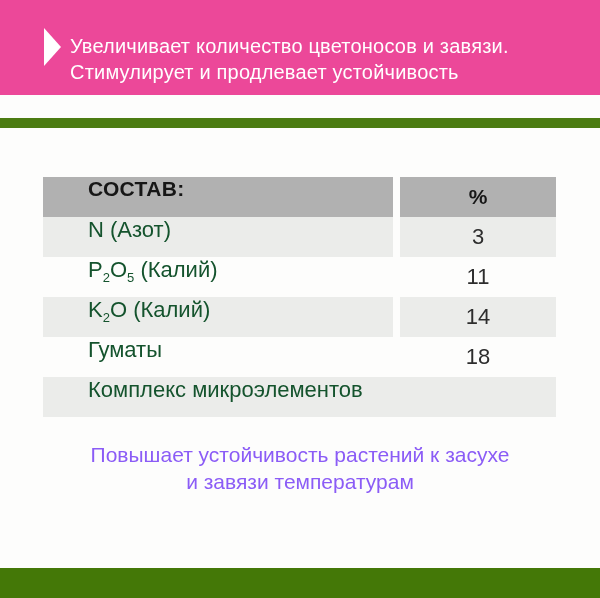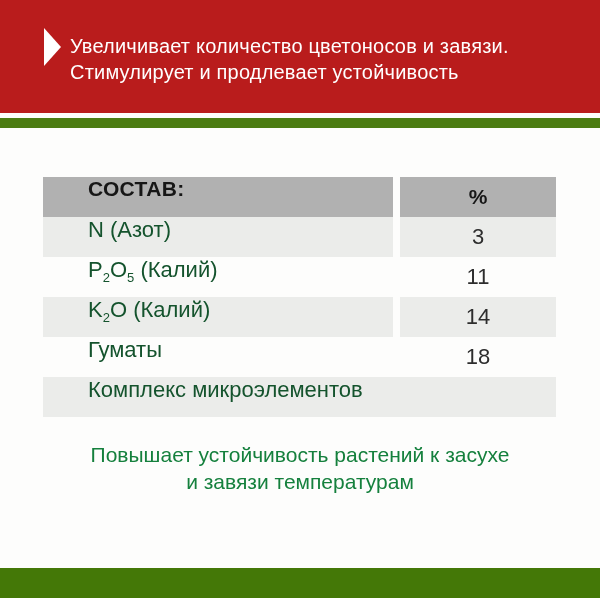--- a/index.html
+++ b/index.html
@@ -10,22 +10,22 @@
     width: 600px;
     height: 598px;
     background: #fdfdfc;
     overflow: hidden;
   }
 
   
   .red-band {
     position: absolute;
     top: 0; left: 0; right: 0;
-    height: 113px;
-    background: #b91c1c;
+    height: 95px;
+    background: #ec4899;
   }
   .play-arrow {
     position: absolute;
     left: 44px; top: 28px;
     width: 0; height: 0;
     border-left: 17px solid #ffffff;
     border-top: 19px solid transparent;
     border-bottom: 19px solid transparent;
   }
   .banner-text {
@@ -102,21 +102,21 @@
   .t-row.full .cell-left {
     width: 513px;
     background: #ebecea;
   }
 
   
   .footer-note {
     position: absolute;
     top: 441px; left: 0; right: 0;
     text-align: center;
-    color: #15803d;
+    color: #8b5cf6;
     font-size: 21px;
     line-height: 27px;
   }
 </style>
 </head>
 <body>
 
 <div class="page">
 
   <div class="red-band">

